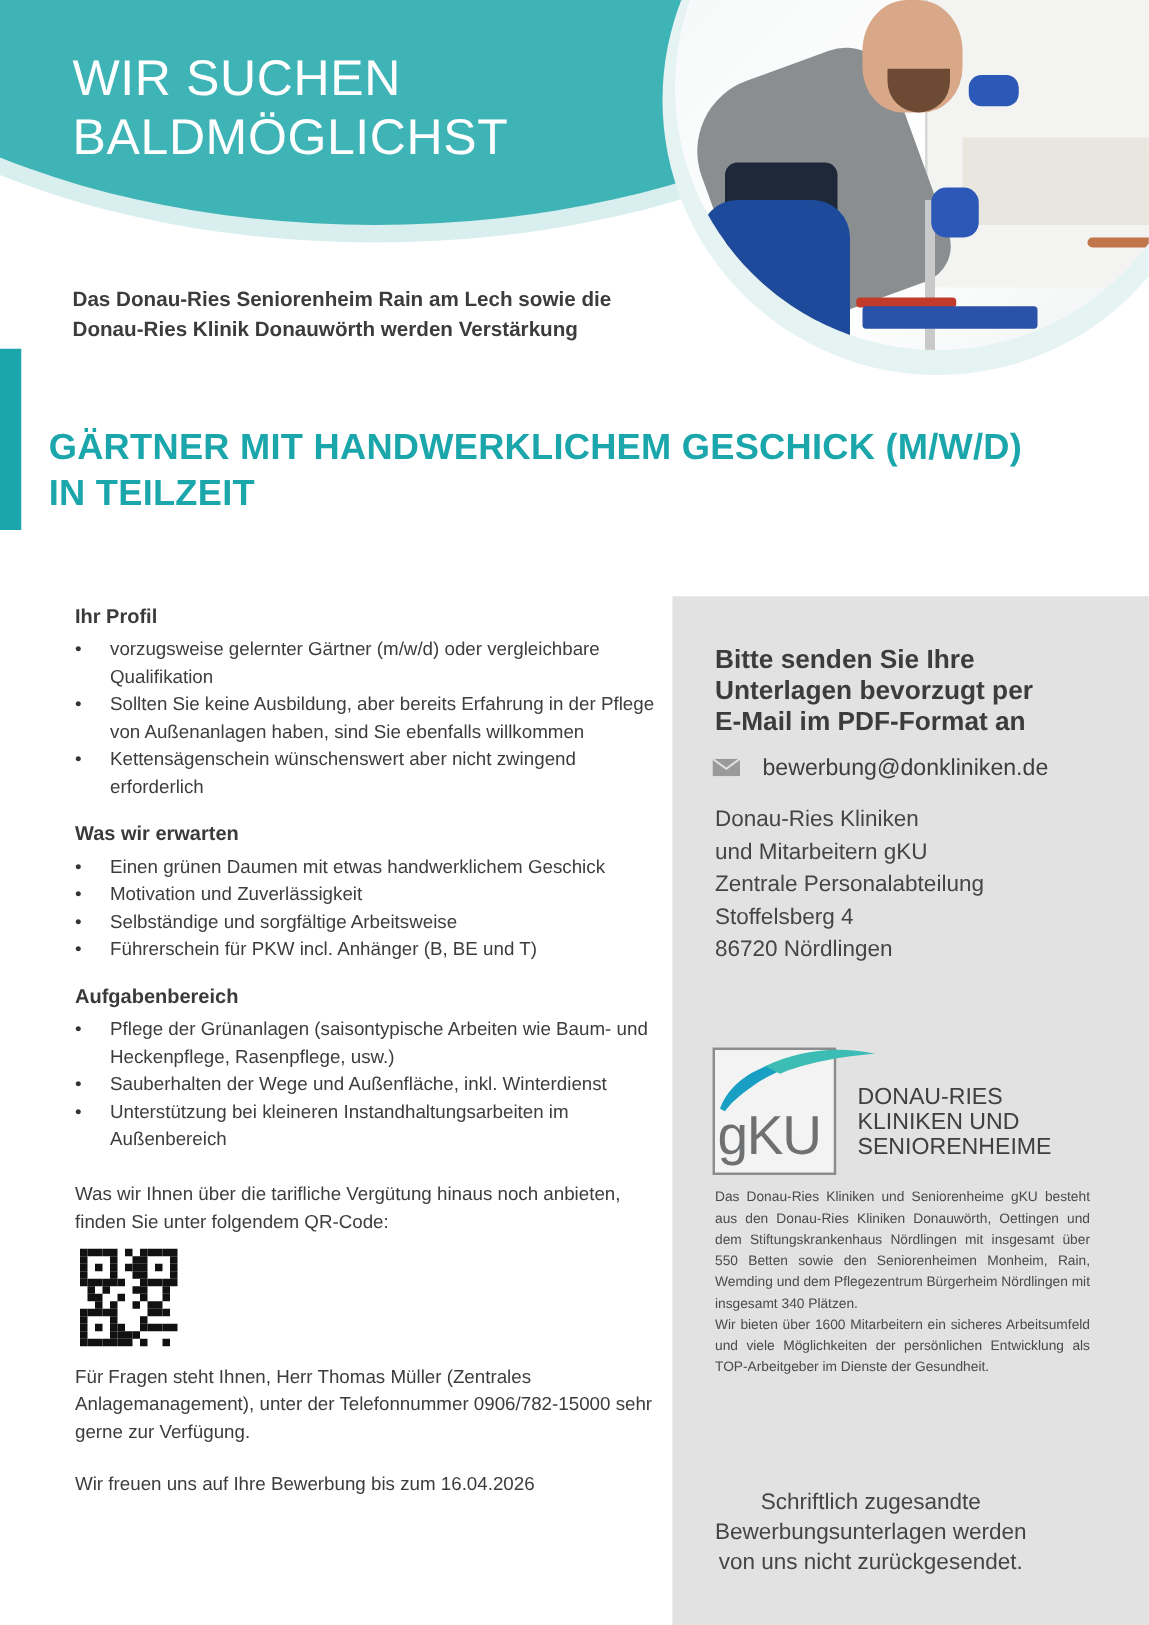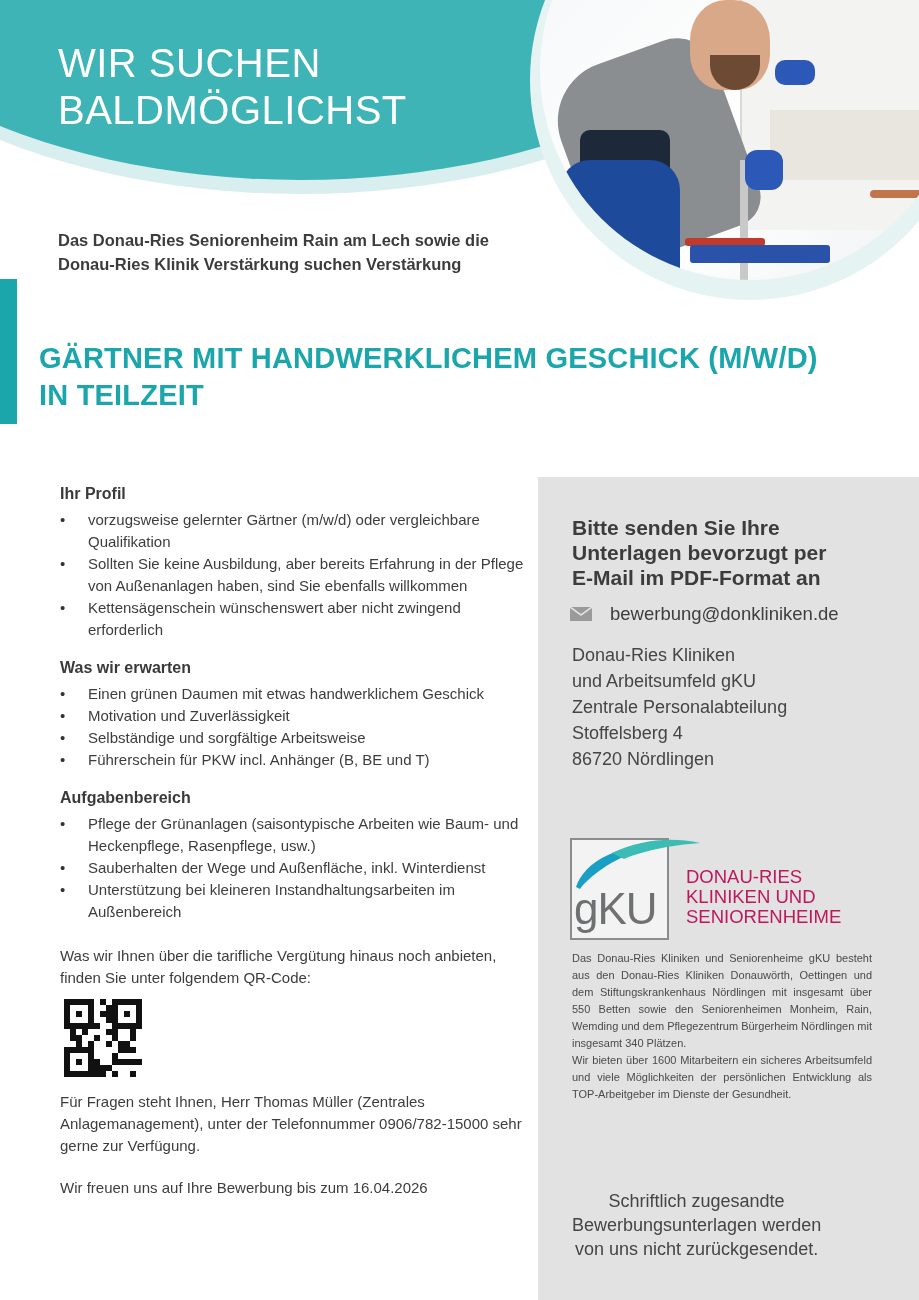--- a/index.html
+++ b/index.html
@@ -65,21 +65,21 @@
   .cta { position: absolute; left: 34px; top: 38px; margin: 0; color: #3c3c3c; font-family: "Liberation Sans", sans-serif; font-weight: bold; font-size: 21px; line-height: 25px; }
   .email-row { position: absolute; left: 32px; top: 126px; display: flex; align-items: center; }
   .mail-icon { width: 22px; height: 14px; margin-right: 18px; }
   .email { font-family: "Liberation Sans", sans-serif; font-size: 18.5px; color: #3e3e3e; }
   .address { position: absolute; left: 34px; top: 165px; font-family: "Liberation Sans", sans-serif; font-size: 18px; line-height: 26px; color: #454545; }
   .address div { white-space: nowrap; }
   .logo { position: absolute; left: 32px; top: 358px; width: 290px; height: 105px; }
   .logo-box { position: absolute; left: 0; top: 3px; width: 95px; height: 98px; border: 2px solid #8a8c8e; background: #f3f3f3; }
   .logo-swoosh { position: absolute; left: 2px; top: -6px; width: 130px; height: 60px; }
   .logo-gku { position: absolute; left: 4px; top: 52px; font-family: "Liberation Sans", sans-serif; font-size: 44px; color: #6e7072; letter-spacing: -1px; line-height: 44px; }
-  .logo-text { position: absolute; left: 116px; top: 32px; font-family: "Liberation Sans", sans-serif; font-size: 18.5px; line-height: 20px; color: #be185d; }
+  .logo-text { position: absolute; left: 116px; top: 32px; font-family: "Liberation Sans", sans-serif; font-size: 18.5px; line-height: 20px; color: #404040; }
   .about { position: absolute; left: 34px; top: 473px; width: 300px; font-family: "Liberation Sans", sans-serif; font-size: 11px; line-height: 17px; color: #4a4a4a; text-align: justify; }
   .about p { margin: 0; }
   .notice { position: absolute; left: 34px; top: 712px; font-family: "Liberation Sans", sans-serif; font-size: 18px; line-height: 24px; color: #454545; text-align: center; }
 </style>
 </head>
 <body>
 
 <div class="header-band"></div>
 
 <div class="photo-circle">
@@ -100,21 +100,21 @@
   </div>
 </div>
 
 <h1 class="h-title">
   <span>WIR SUCHEN</span><br>
   <span>BALDMÖGLICHST</span>
 </h1>
 
 <p class="intro">
   <span>Das Donau-Ries Seniorenheim Rain am Lech sowie die</span><br>
-  <span>Donau-Ries Klinik Verstärkung suchen Verstärkung</span>
+  <span>Donau-Ries Klinik Donauwörth werden Verstärkung</span>
 </p>
 
 <div class="accent-bar"></div>
 <h2 class="job-title">
   <span>GÄRTNER MIT HANDWERKLICHEM GESCHICK (M/W/D)</span><br>
   <span>IN TEILZEIT</span>
 </h2>
 
 <div class="left-col">
   <div>
@@ -326,21 +326,21 @@
   </h3>
   <div class="email-row">
     <svg class="mail-icon" viewBox="0 0 22 14">
       <rect x="0" y="0" width="22" height="14" fill="#9a9a9a"></rect>
       <polyline points="0,0 11,8 22,0" fill="none" stroke="#e2e2e2" stroke-width="1.6"></polyline>
     </svg>
     <span class="email">bewerbung@donkliniken.de</span>
   </div>
   <div class="address">
     <div>Donau-Ries Kliniken</div>
-    <div>und Arbeitsumfeld gKU</div>
+    <div>und Mitarbeitern gKU</div>
     <div>Zentrale Personalabteilung</div>
     <div>Stoffelsberg 4</div>
     <div>86720 Nördlingen</div>
   </div>
   <div class="logo">
     <div class="logo-box"></div>
     <svg class="logo-swoosh" viewBox="0 0 130 60">
       <path d="M4,58 C14,30 50,10 128,14 C90,14 55,22 30,40 C20,47 12,54 8,60 Z" fill="#1a9fc4"></path>
       <path d="M40,24 C70,10 100,8 128,14 C100,16 70,22 52,30 Z" fill="#3bbdb5"></path>
     </svg>

